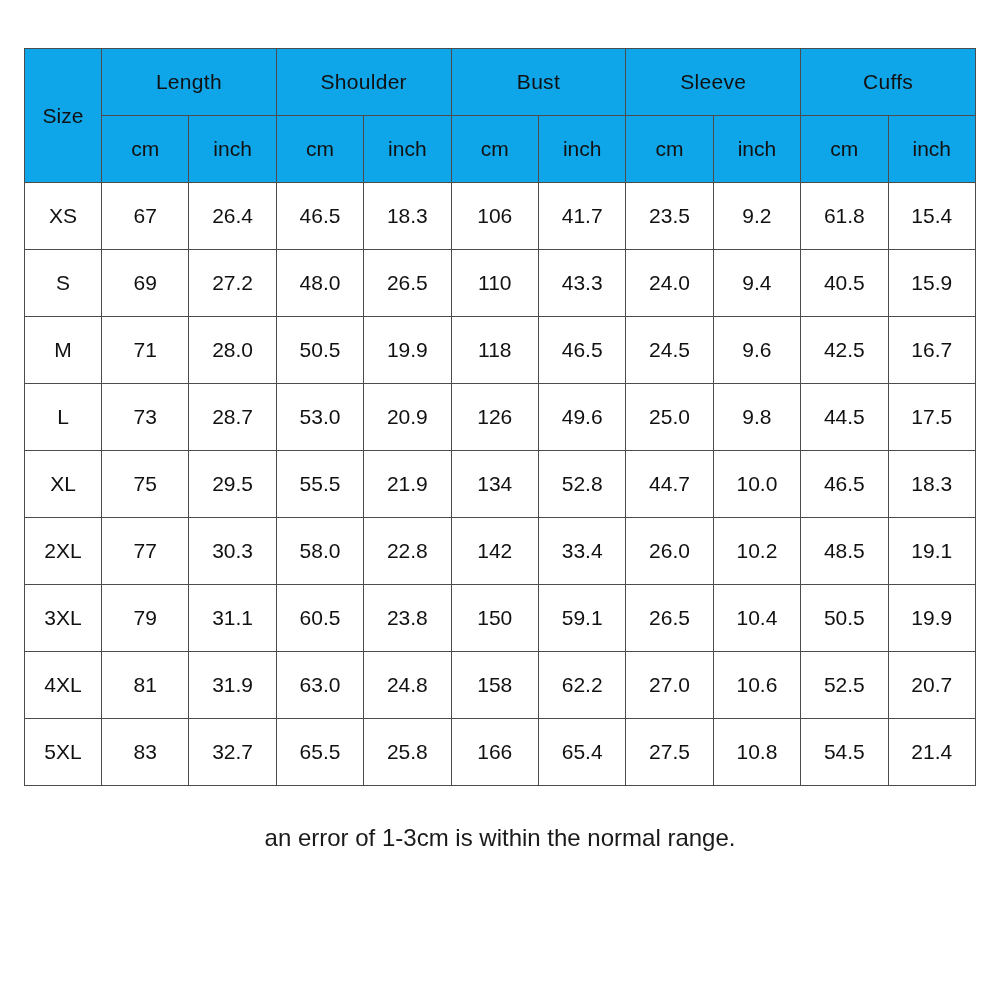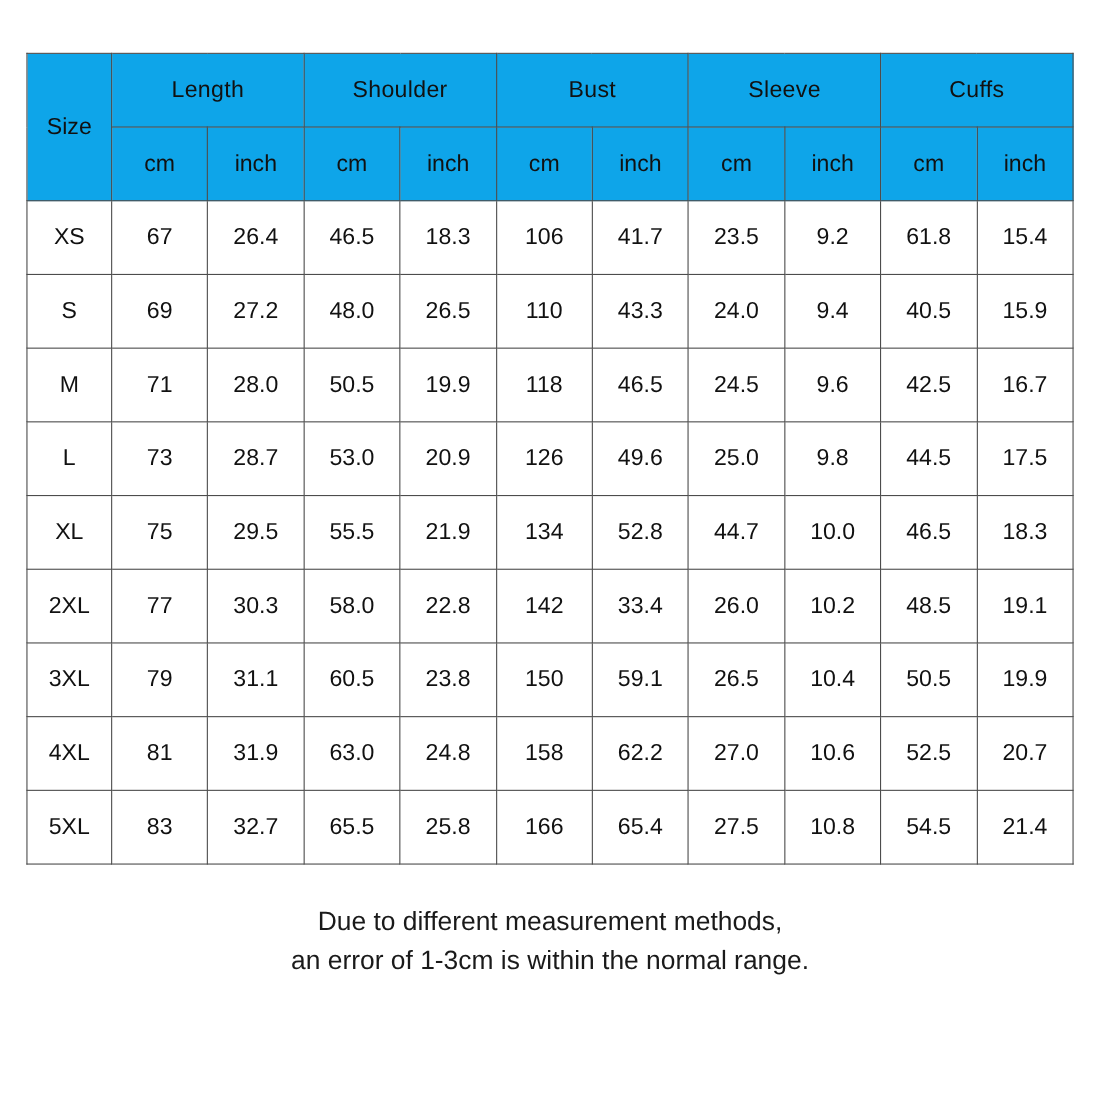--- a/index.html
+++ b/index.html
@@ -235,17 +235,16 @@
           <td class="val">27.5</td>
           <td class="val">10.8</td>
           <td class="val">54.5</td>
           <td class="val">21.4</td>
         </tr>
       </tbody>
     </table>
   </div>
 
   <div class="note">
-    <div>Due to different measurement methods,</div>
     <div>an error of 1-3cm is within the normal range.</div>
   </div>
 
 </div>
 
 </body></html>

